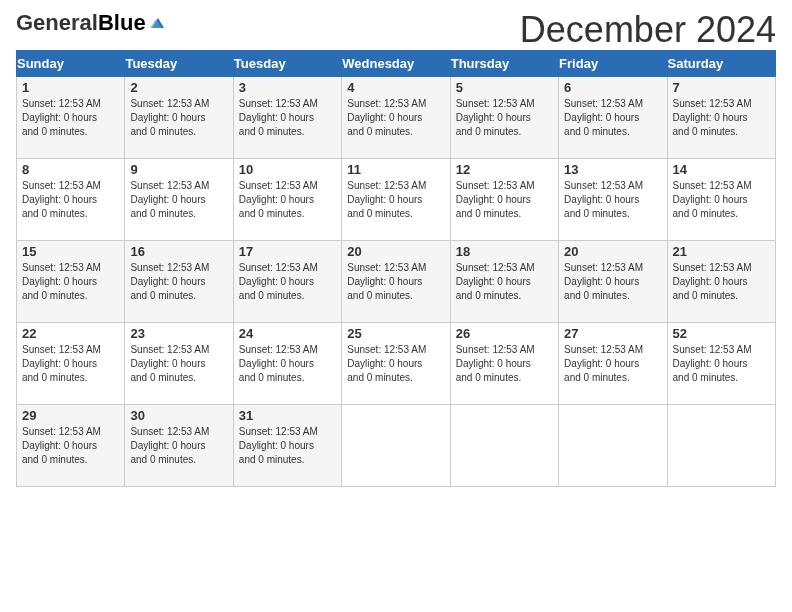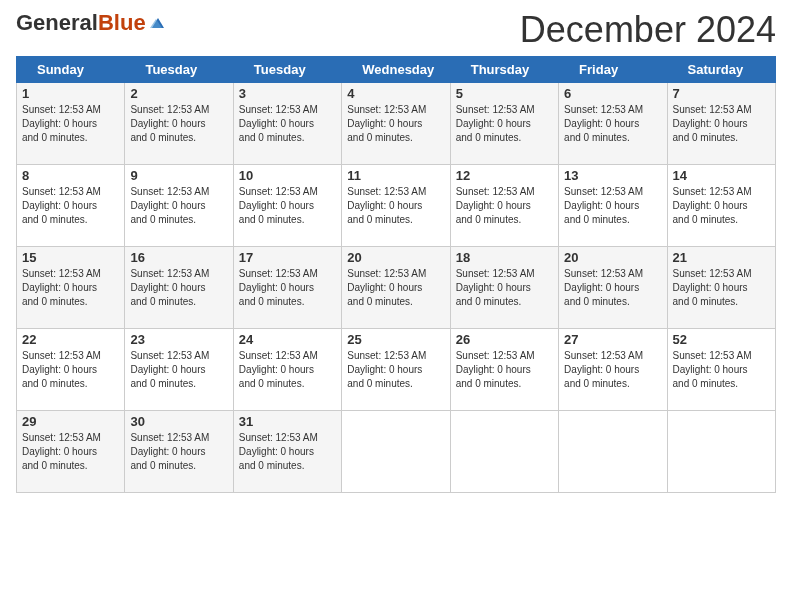--- a/index.html
+++ b/index.html
@@ -13,36 +13,35 @@
     .page {
       width: 792px;
       height: 612px;
       background: #fff;
       padding: 10px 16px 10px 16px;
     }
     .header {
       display: flex;
       justify-content: space-between;
       align-items: flex-start;
-      margin-bottom: 6px;
     }
     .logo-area {
       display: flex;
       flex-direction: column;
       align-items: flex-start;
     }
     .logo-text {
       display: flex;
       align-items: center;
       font-size: 22px;
       font-weight: bold;
       color: #333;
     }
     .logo-general { color: #333; font-weight: bold; }
-    .logo-blue { color: #c2410c; font-weight: bold; }
+    .logo-blue { color: #000000; font-weight: bold; }
     .logo-icon {
       width: 18px;
       height: 18px;
       margin-left: 2px;
     }
     .title-area {
     }
     .month-title {
       font-size: 36px;
       font-weight: normal;
@@ -56,21 +55,21 @@
     }
     .calendar-table {
       width: 100%;
       border-collapse: collapse;
       table-layout: fixed;
     }
     .calendar-table thead th {
       background: #2a6db5;
       color: #fff;
       text-align: left;
-      padding: 5px 20px;
+      padding: 5px 0;
       font-size: 13px;
       font-weight: bold;
       border: 1px solid #2a6db5;
     }
     .calendar-table tbody td {
       border: 1px solid #ccc;
       vertical-align: top;
       padding: 3px 5px;
       height: 82px;
       background: #fff;

